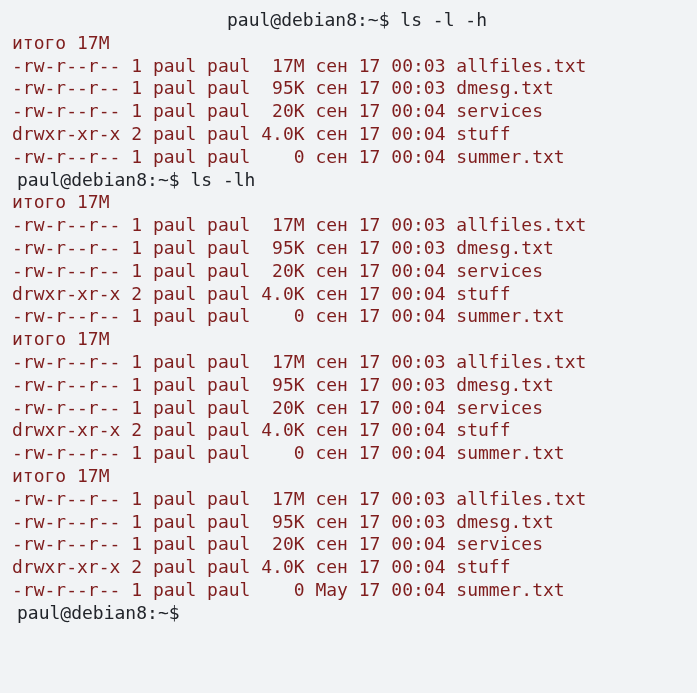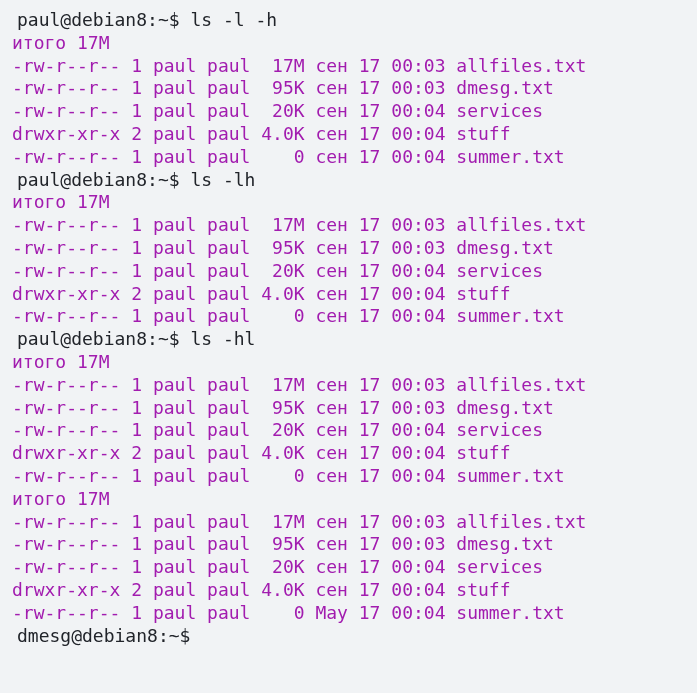--- a/index.html
+++ b/index.html
@@ -25,26 +25,27 @@
     font-size: 18px;
     line-height: 22.8px;
     color: #21242a;
     white-space: pre;
     padding-left: 17px;
     letter-spacing: 0px;
     height: 22.8px;
   }
   .term-line:first-child {
     margin-top: 9px;
+    text-align: center;
   }
   .prompt-line {
     color: #21242a;
   }
   .output-line {
-    color: #a21caf;
+    color: #7f1d1d;
     padding-left: 12px;
   }
 </style>
 </head>
 <body>
 
 <div id="terminal">
     <div class="term-line prompt-line">paul@debian8:~$ ls -l -h</div>
     <div class="term-line output-line">итого 17M</div>
     <div class="term-line output-line">-rw-r--r-- 1 paul paul  17M сен 17 00:03 allfiles.txt</div>
@@ -52,27 +53,26 @@
     <div class="term-line output-line">-rw-r--r-- 1 paul paul  20K сен 17 00:04 services</div>
     <div class="term-line output-line">drwxr-xr-x 2 paul paul 4.0K сен 17 00:04 stuff</div>
     <div class="term-line output-line">-rw-r--r-- 1 paul paul    0 сен 17 00:04 summer.txt</div>
     <div class="term-line prompt-line">paul@debian8:~$ ls -lh</div>
     <div class="term-line output-line">итого 17M</div>
     <div class="term-line output-line">-rw-r--r-- 1 paul paul  17M сен 17 00:03 allfiles.txt</div>
     <div class="term-line output-line">-rw-r--r-- 1 paul paul  95K сен 17 00:03 dmesg.txt</div>
     <div class="term-line output-line">-rw-r--r-- 1 paul paul  20K сен 17 00:04 services</div>
     <div class="term-line output-line">drwxr-xr-x 2 paul paul 4.0K сен 17 00:04 stuff</div>
     <div class="term-line output-line">-rw-r--r-- 1 paul paul    0 сен 17 00:04 summer.txt</div>
-    <div class="term-line prompt-line">paul@debian8:~$ ls -hl</div>
     <div class="term-line output-line">итого 17M</div>
     <div class="term-line output-line">-rw-r--r-- 1 paul paul  17M сен 17 00:03 allfiles.txt</div>
     <div class="term-line output-line">-rw-r--r-- 1 paul paul  95K сен 17 00:03 dmesg.txt</div>
     <div class="term-line output-line">-rw-r--r-- 1 paul paul  20K сен 17 00:04 services</div>
     <div class="term-line output-line">drwxr-xr-x 2 paul paul 4.0K сен 17 00:04 stuff</div>
     <div class="term-line output-line">-rw-r--r-- 1 paul paul    0 сен 17 00:04 summer.txt</div>
     <div class="term-line output-line">итого 17M</div>
     <div class="term-line output-line">-rw-r--r-- 1 paul paul  17M сен 17 00:03 allfiles.txt</div>
     <div class="term-line output-line">-rw-r--r-- 1 paul paul  95K сен 17 00:03 dmesg.txt</div>
     <div class="term-line output-line">-rw-r--r-- 1 paul paul  20K сен 17 00:04 services</div>
     <div class="term-line output-line">drwxr-xr-x 2 paul paul 4.0K сен 17 00:04 stuff</div>
     <div class="term-line output-line">-rw-r--r-- 1 paul paul    0 May 17 00:04 summer.txt</div>
-    <div class="term-line prompt-line">dmesg@debian8:~$</div>
+    <div class="term-line prompt-line">paul@debian8:~$</div>
   </div>
 
 </body></html>

